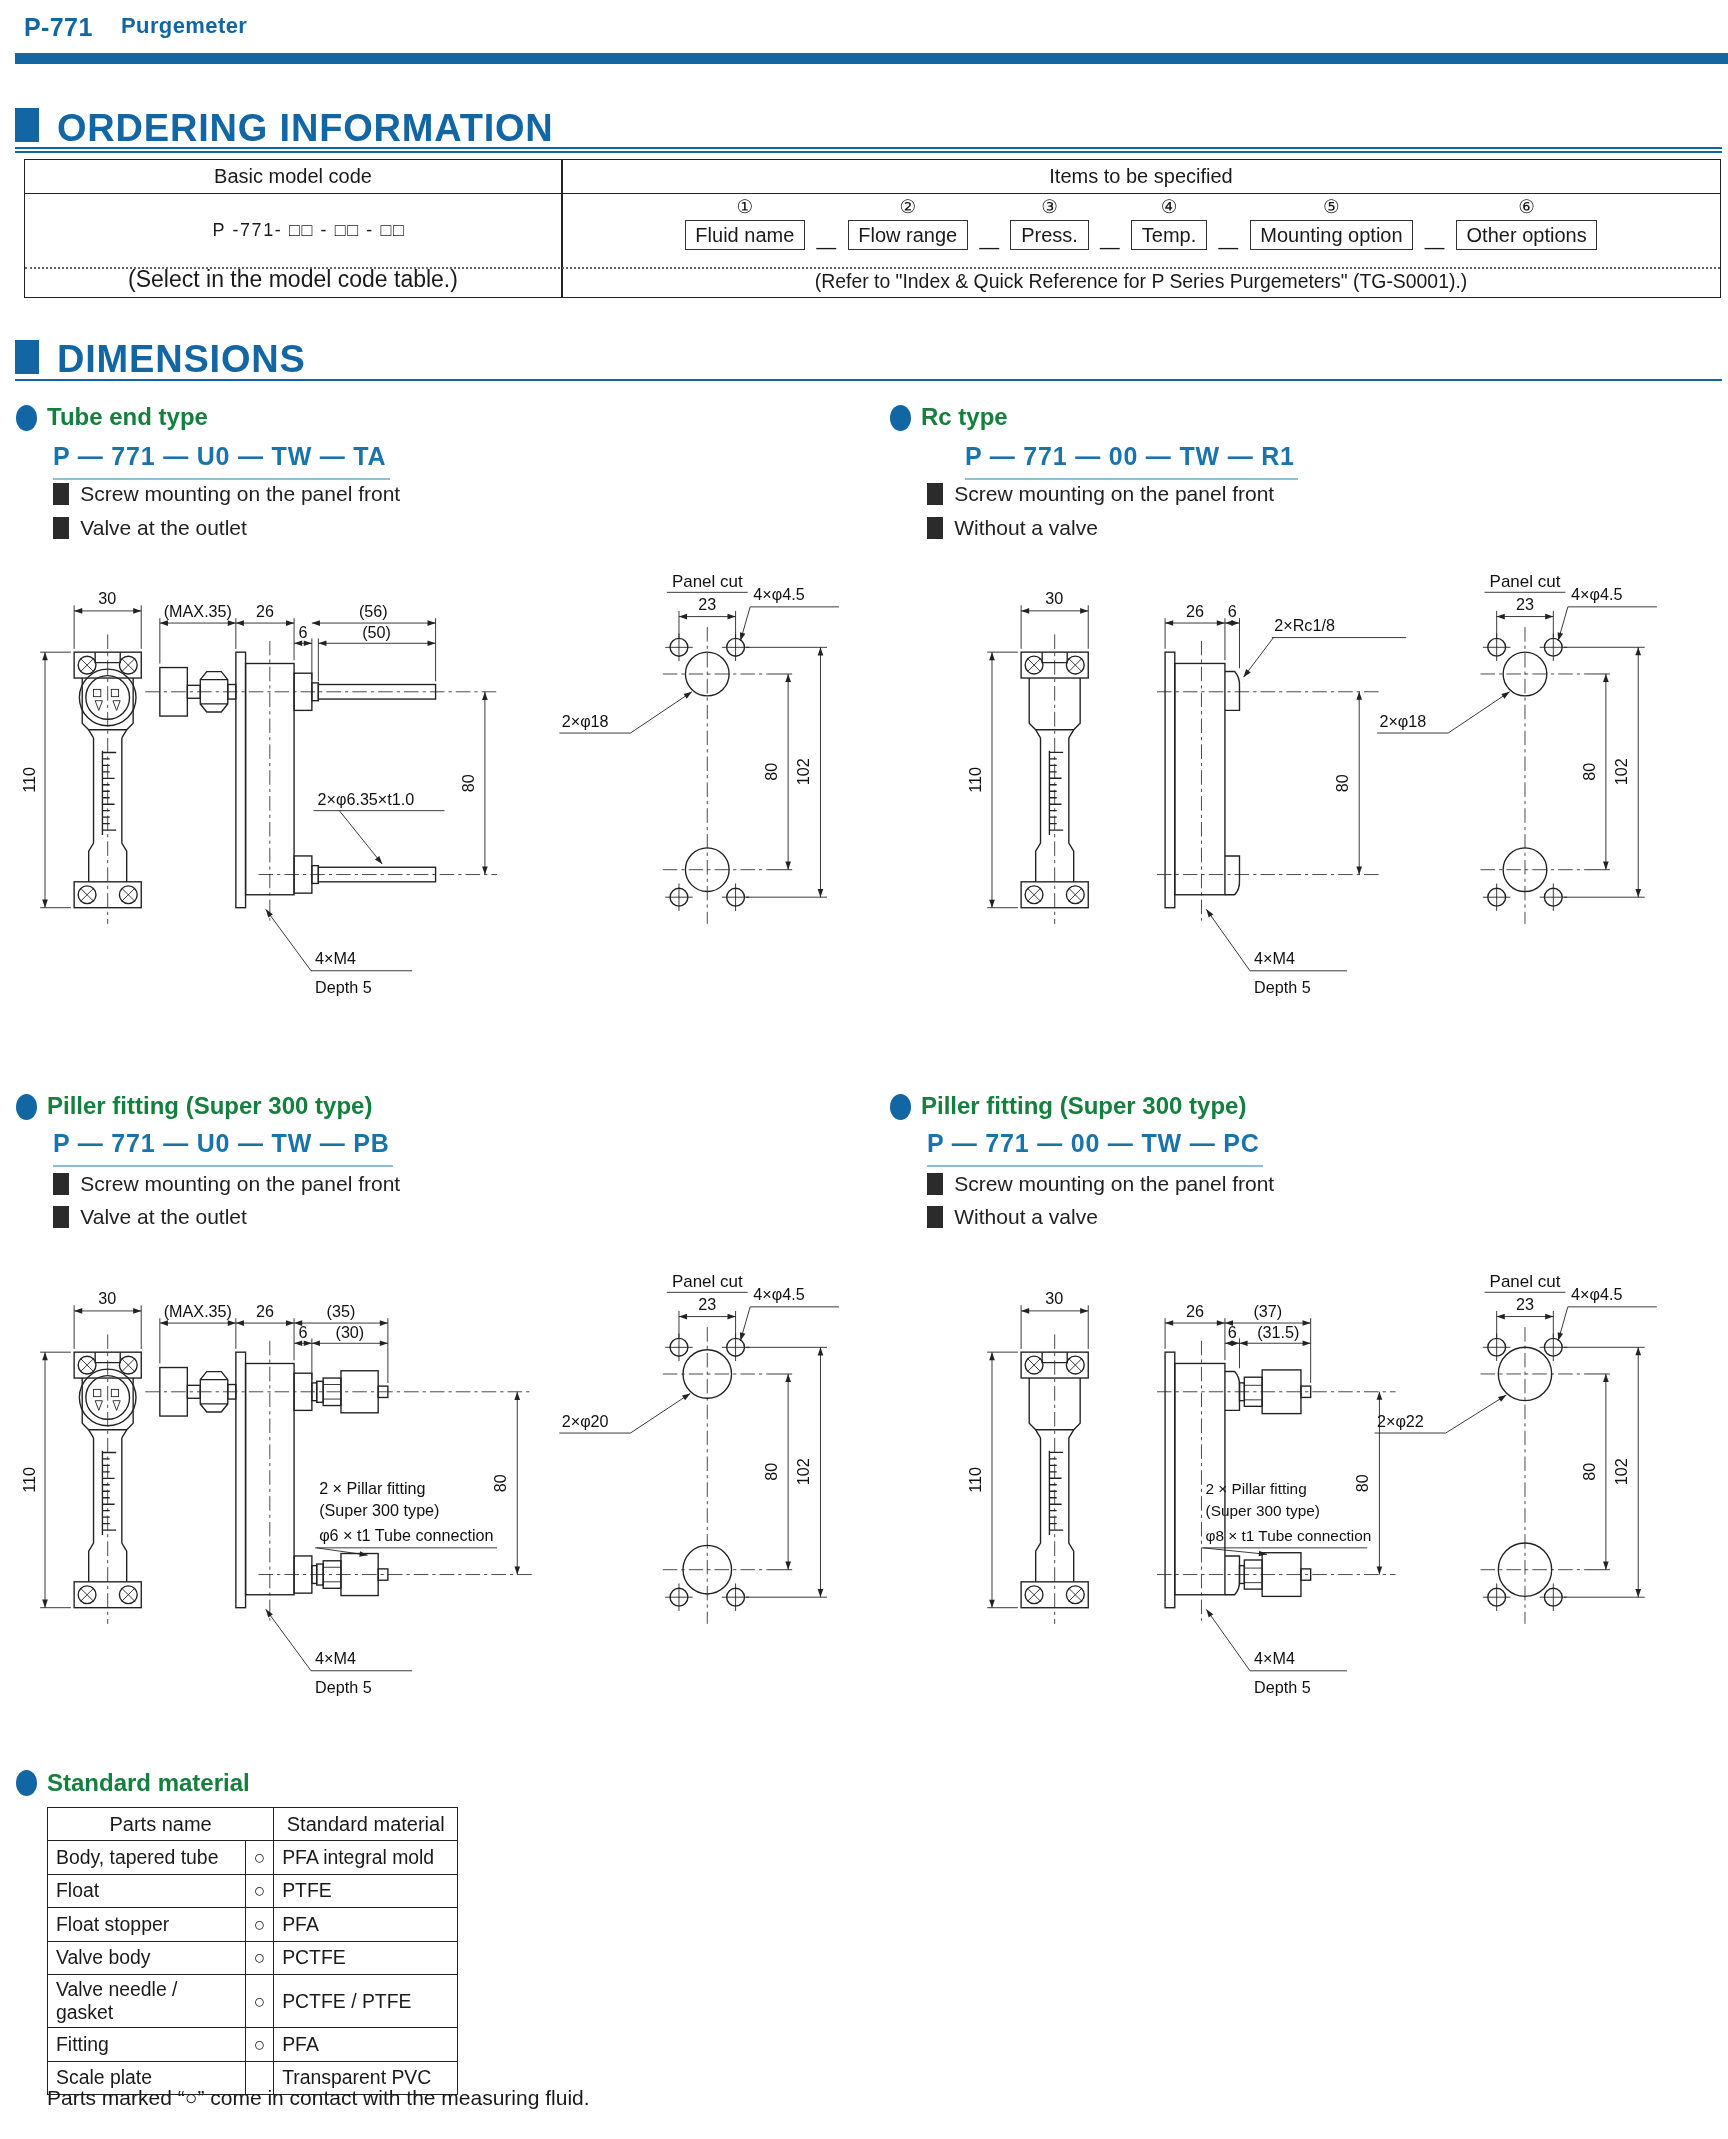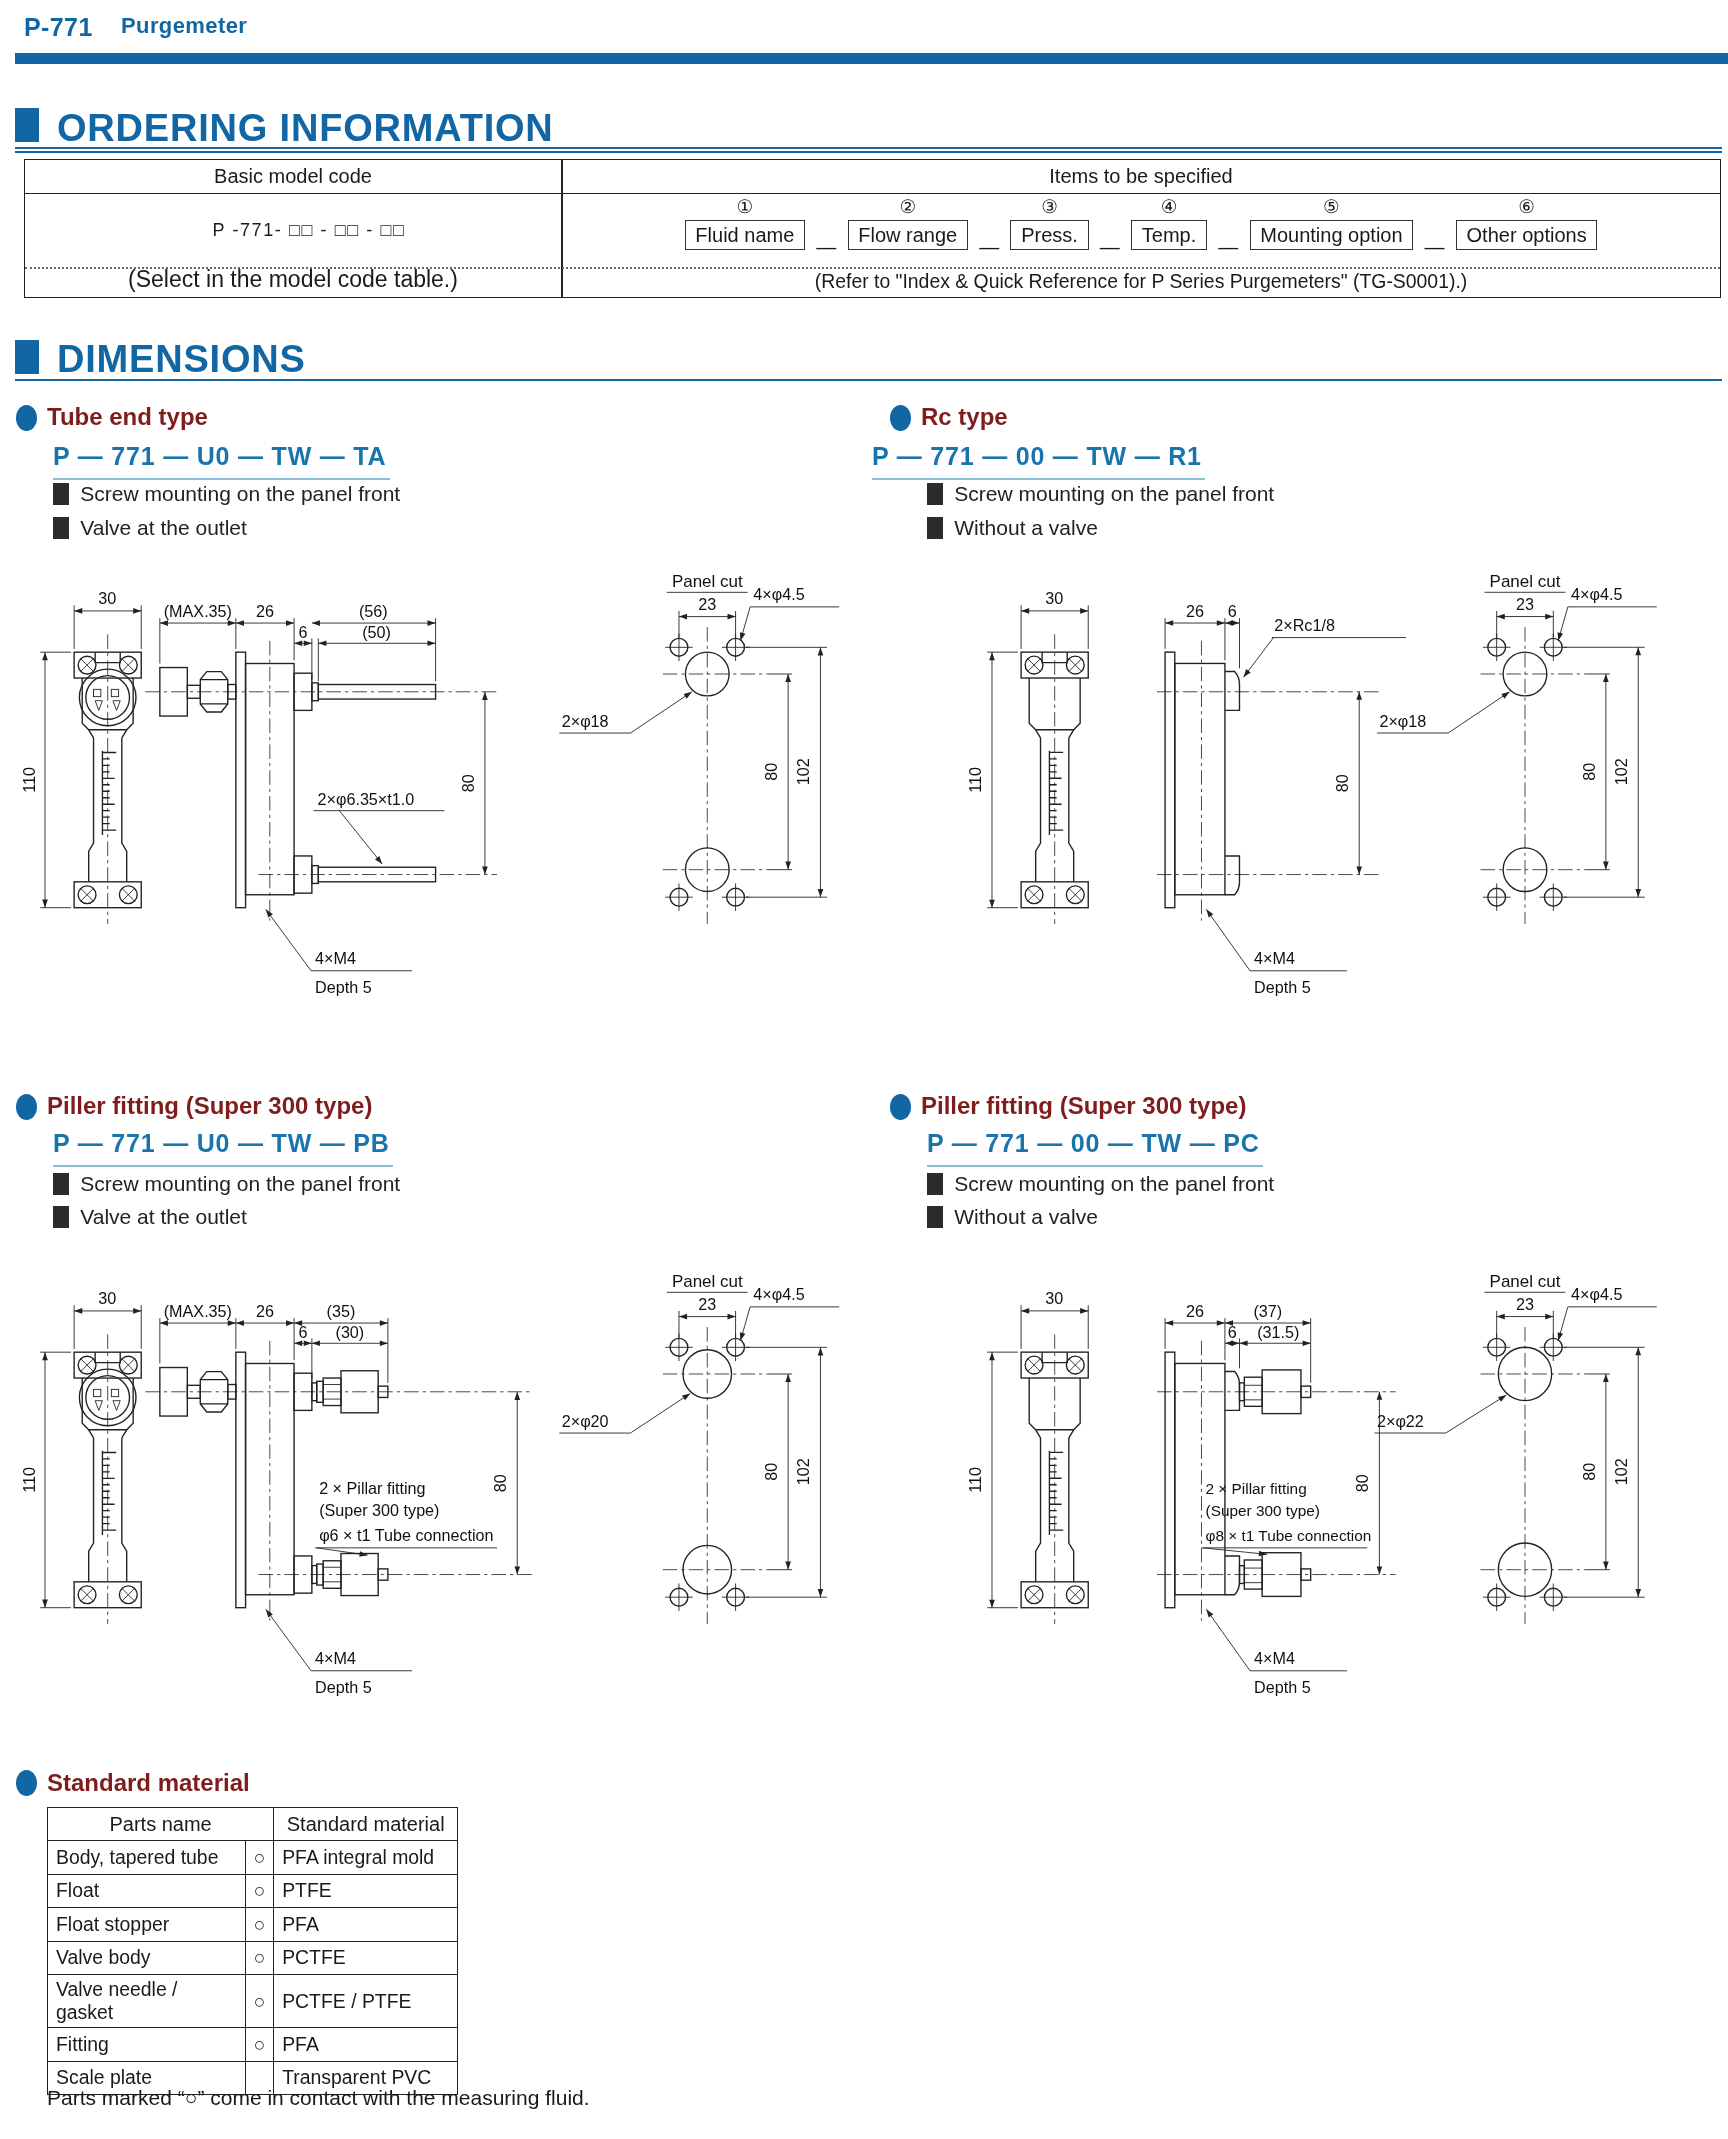--- a/index.html
+++ b/index.html
@@ -15,21 +15,21 @@
   .otable .vdiv{position:absolute;left:536px;top:0;bottom:0;width:1.6px;background:#222}
   .otable .hhdr{position:absolute;left:0;right:0;top:0;height:33px;border-bottom:1.6px solid #222}
   .cell{position:absolute;display:flex;align-items:center;justify-content:center;font-size:20px}
   .dotline{position:absolute;left:0;right:0;top:107px;border-top:2.4px dotted #666}
   .items-row{position:absolute;left:537px;right:0;top:36px;height:71px;display:flex;align-items:flex-start;justify-content:center;gap:11.3px}
   .oitem{display:flex;flex-direction:column;align-items:center}
   .onum{font-size:18.6px;margin-bottom:2.4px}
   .obox{border:1.6px solid #333;padding:2.4px 9.7px;font-size:20px;white-space:nowrap}
   .odash{font-size:20px;align-self:flex-end;padding-bottom:8px}
   .type-bullet{width:21px;height:26px;border-radius:50%;background:#1266a3}
-  .type-title{font-size:24px;font-weight:bold;color:#7f1d1d;white-space:nowrap}
+  .type-title{font-size:24px;font-weight:bold;color:#15803d;white-space:nowrap}
   .model{font-size:25px;font-weight:bold;color:#1a74ac;border-bottom:2.4px solid #8ebdd8;padding:0 3.2px 6.5px 0;letter-spacing:0.8px;white-space:nowrap}
   .feat{display:flex;align-items:center;font-size:21px;color:#222;white-space:nowrap}
   .feat .sq{width:16px;height:22.7px;background:#2b2b2b;margin-right:11.3px;flex:0 0 auto}
   .mat-table{left:47px;top:1807px;border-collapse:collapse;font-size:19.4px}
   .mat-table td{border:1.6px solid #222;padding:3.2px 8px;height:26px}
   .mat-table td.c{width:24px;text-align:center;padding:3.2px 1.6px}
   .mat-table td.hd{text-align:center;font-size:20px}
   .mat-note{left:47px;top:2086px;font-size:21px}
   svg{position:absolute;overflow:visible}
   svg .ln{stroke:#222;stroke-width:1.7;fill:none}
@@ -102,21 +102,21 @@
     <span class="sq"></span>
     <span>Screw mounting on the panel front</span>
   </div>
 <div class="abs feat" style="left:53px;top:516px">
     <span class="sq"></span>
     <span>Valve at the outlet</span>
   </div>
 
 <div class="abs type-bullet" style="left:890px;top:405px"></div>
 <div class="abs type-title" style="left:921px;top:403px">Rc type</div>
-<div class="abs model" style="left:872px;top:442px">P — 771 — 00 — TW — R1</div>
+<div class="abs model" style="left:965px;top:442px">P — 771 — 00 — TW — R1</div>
 <div class="abs feat" style="left:927px;top:482px">
     <span class="sq"></span>
     <span>Screw mounting on the panel front</span>
   </div>
 <div class="abs feat" style="left:927px;top:516px">
     <span class="sq"></span>
     <span>Without a valve</span>
   </div>
 
 <svg style="left:24px;top:550px" width="845" height="510" viewBox="0 0 1045 630">

